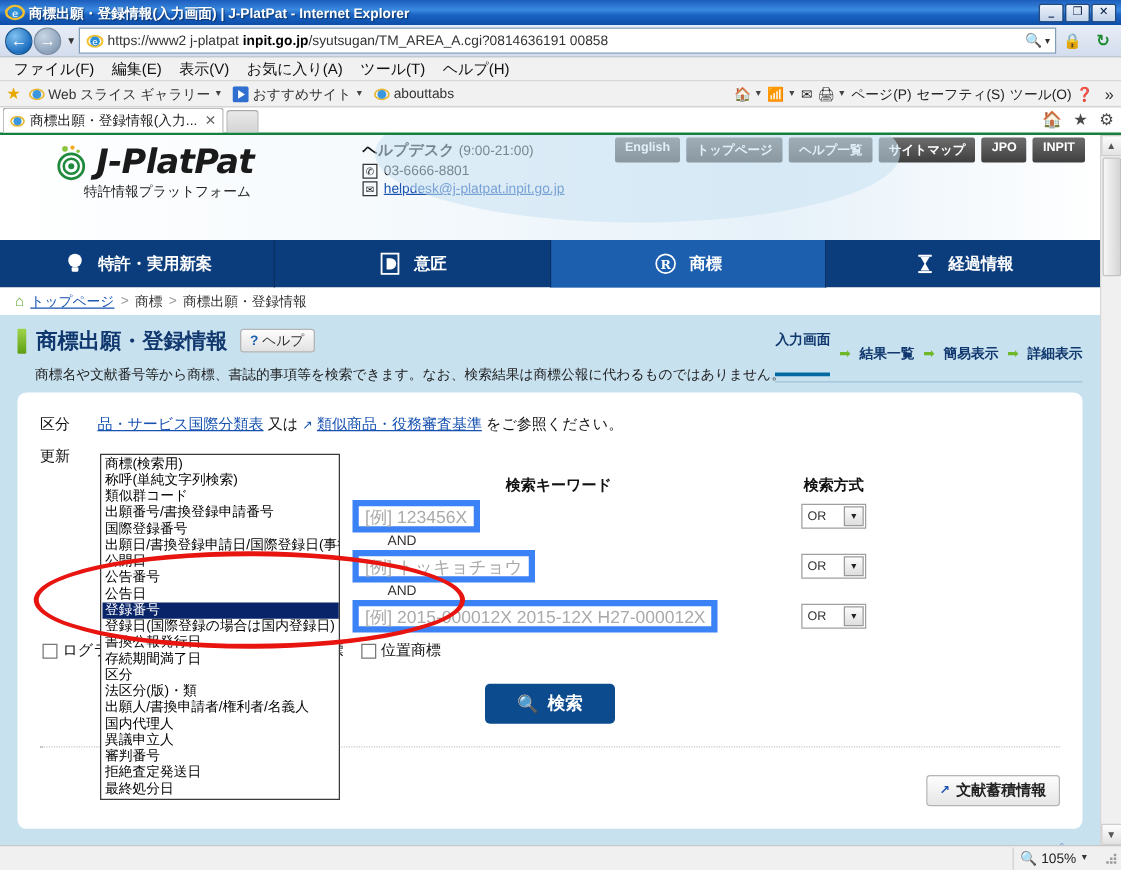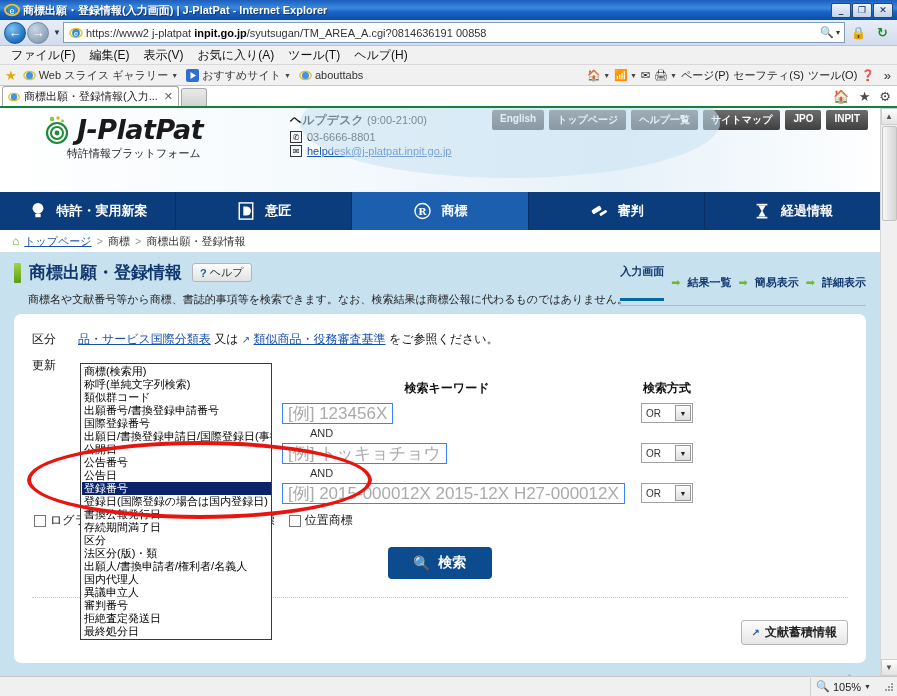--- a/index.html
+++ b/index.html
@@ -238,22 +238,22 @@
   .fg-head { display: flex; margin-bottom: 6px; }
   .fg-head .h1 { width: 250px; text-align: center; font-size: 12px; font-weight: bold; color: #111;}
   .fg-head .h2 { width: 330px; text-align: center; font-size: 12px; font-weight: bold; color: #111;}
   .fg-head .h3 { width: 110px; text-align: center; font-size: 12px; font-weight: bold; color: #111;}
   .fg-row { display: flex; align-items: center; }
   .fg-row .c1 { width: 250px; }
   .fg-row .c2 { width: 330px; }
   .fg-row .c3 { width: 110px; display: flex; justify-content: center;}
   .tinput {
     width: 100%; height: 21px;
-    border: 1px solid #3b82f6; background: #fff;
-    font-size: 17px; color: #aaa;
+    border: 5px solid #3b82f6; background: #fff;
+    font-size: 14px; color: #aaa;
     padding: 0 5px; line-height: 19px;
     font-family: "Liberation Sans", sans-serif;
     white-space: nowrap; overflow: hidden;
   }
   .andline { display: flex; }
   .andline .a1 { width: 250px; }
   .andline .a2 { width: 330px; font-size: 11px; color: #333; padding: 4px 0 4px 28px;}
   .selbox {
     width: 52px; height: 20px;
     border: 1px solid #a0a0a0; background: #fff;
@@ -513,29 +513,20 @@
           <span>意匠</span>
         </div>
         <div class="gitem active">
           <span class="gi-ico">
             <svg viewBox="0 0 20 22" width="19" height="20">
                 <circle cx="10" cy="11" r="8.3" fill="none" stroke="#fff" stroke-width="1.5"></circle>
                 <text x="10" y="15.5" font-size="11" fill="#fff" text-anchor="middle" font-family="DejaVu Serif">R</text>
               </svg>
           </span>
           <span>商標</span>
-        </div>
-        <div class="gitem">
-          <span class="gi-ico">
-            <svg viewBox="0 0 20 22" width="18" height="20">
-                <rect x="2" y="7" width="11" height="5" rx="1.4" fill="#fff" transform="rotate(-32 8 10)"></rect>
-                <rect x="10" y="12" width="9" height="3" rx="1.2" fill="#fff" transform="rotate(-32 14 13)"></rect>
-              </svg>
-          </span>
-          <span>審判</span>
         </div>
         <div class="gitem">
           <span class="gi-ico">
             <svg viewBox="0 0 20 22" width="18" height="20">
                 <rect x="4" y="3" width="12" height="1.8" fill="#fff"></rect>
                 <rect x="4" y="17.5" width="12" height="1.8" fill="#fff"></rect>
                 <path d="M6 5 L14 5 L10.5 11 L14 17 L6 17 L9.5 11 Z" fill="#fff"></path>
               </svg>
           </span>
           <span>経過情報</span>

